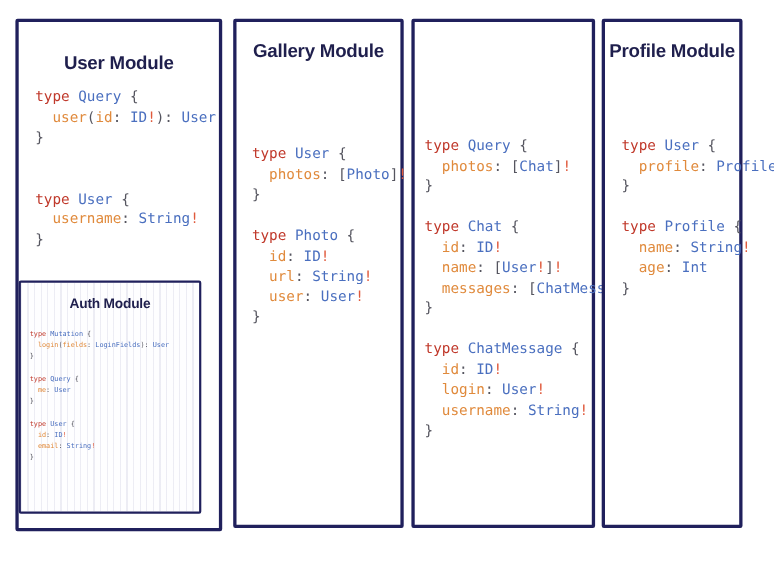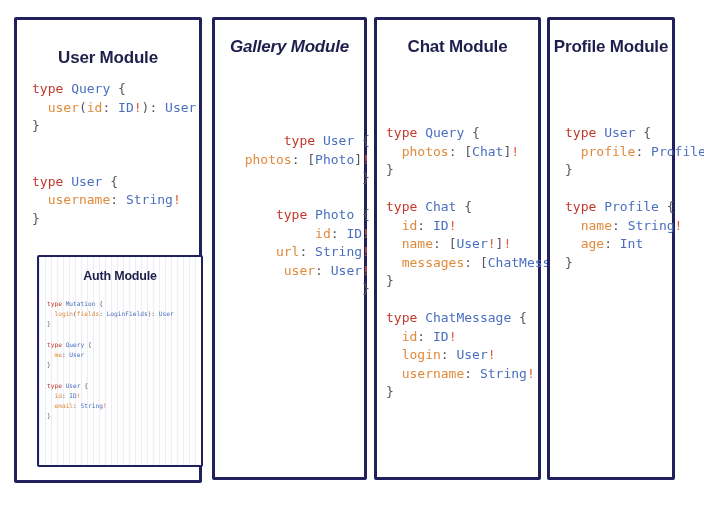--- a/index.html
+++ b/index.html
@@ -45,38 +45,38 @@
   .brc  { color: #55555f; }
   .pun  { color: #55555f; }
 
   
   #panel-user    { left: 14px;  top: 17px;  width: 188px; height: 466px; }
   #panel-gallery { left: 212px; top: 17px;  width: 155px; height: 463px; }
   #panel-chat    { left: 374px; top: 17px;  width: 167px; height: 463px; }
   #panel-profile { left: 547px; top: 17px;  width: 128px; height: 463px; }
 
   #panel-user .panel-title    { font-size: 17px; margin-top: 28px; }
-  #panel-gallery .panel-title { font-size: 17px; margin-top: 17px; font-style: italic; }
+  #panel-gallery .panel-title { font-size: 17px; margin-top: 17px; }
   #panel-chat .panel-title    { font-size: 17px; margin-top: 17px; }
   #panel-profile .panel-title { font-size: 17px; margin-top: 17px; }
 
   .code-block {
     font-size: 13px;
     line-height: 18.5px;
   }
   #user-code    { position: absolute; left: 15px; top: 60px; }
-  #gallery-code { position: absolute; left: 14px; top: 112px; text-align: right; }
+  #gallery-code { position: absolute; left: 14px; top: 112px; }
   #chat-code    { position: absolute; left: 9px;  top: 104px; }
   #profile-code { position: absolute; left: 15px; top: 104px; }
 
   
   #panel-auth {
     position: absolute;
     box-sizing: border-box;
-    left: 20px;
+    left: 0;
     top: 235px;
     width: 166px;
     height: 212px;
     background: #fefeff;
     border: 2px solid #20205c;
     border-radius: 2px;
     overflow: hidden;
   }
   #panel-auth .rulers {
     position: absolute;
@@ -144,21 +144,20 @@
 <span class="brc">}</span>
 
 <span class="kw">type</span> <span class="typ">Photo</span> <span class="brc">{</span>
   <span class="fld">id</span><span class="pun">: </span><span class="typ">ID</span><span class="bang">!</span>
   <span class="fld">url</span><span class="pun">: </span><span class="typ">String</span><span class="bang">!</span>
   <span class="fld">user</span><span class="pun">: </span><span class="typ">User</span><span class="bang">!</span>
 <span class="brc">}</span></div>
   </div>
 
   <div class="panel" id="panel-chat">
-    <div class="panel-title">Chat Module</div>
     <div class="code code-block" id="chat-code"><span class="kw">type</span> <span class="typ">Query</span> <span class="brc">{</span>
   <span class="fld">photos</span><span class="pun">: </span><span class="pun">[</span><span class="typ">Chat</span><span class="pun">]</span><span class="bang">!</span>
 <span class="brc">}</span>
 
 <span class="kw">type</span> <span class="typ">Chat</span> <span class="brc">{</span>
   <span class="fld">id</span><span class="pun">: </span><span class="typ">ID</span><span class="bang">!</span>
   <span class="fld">name</span><span class="pun">: </span><span class="pun">[</span><span class="typ">User</span><span class="bang">!</span><span class="pun">]</span><span class="bang">!</span>
   <span class="fld">messages</span><span class="pun">: </span><span class="pun">[</span><span class="typ">ChatMessage</span><span class="pun">]</span><span class="bang">!</span>
 <span class="brc">}</span>
 

